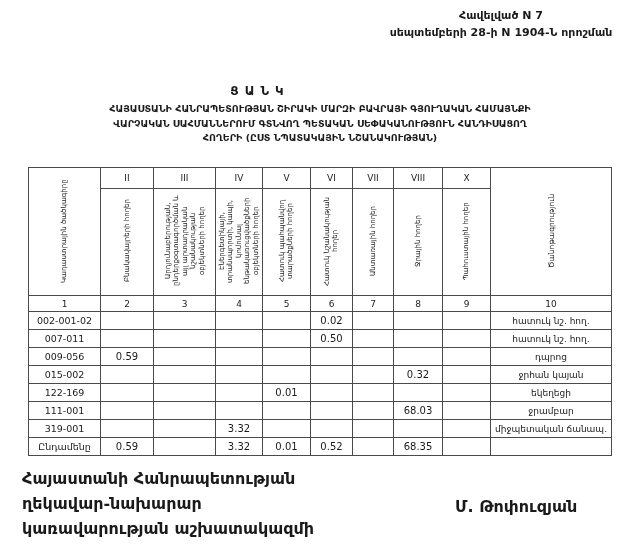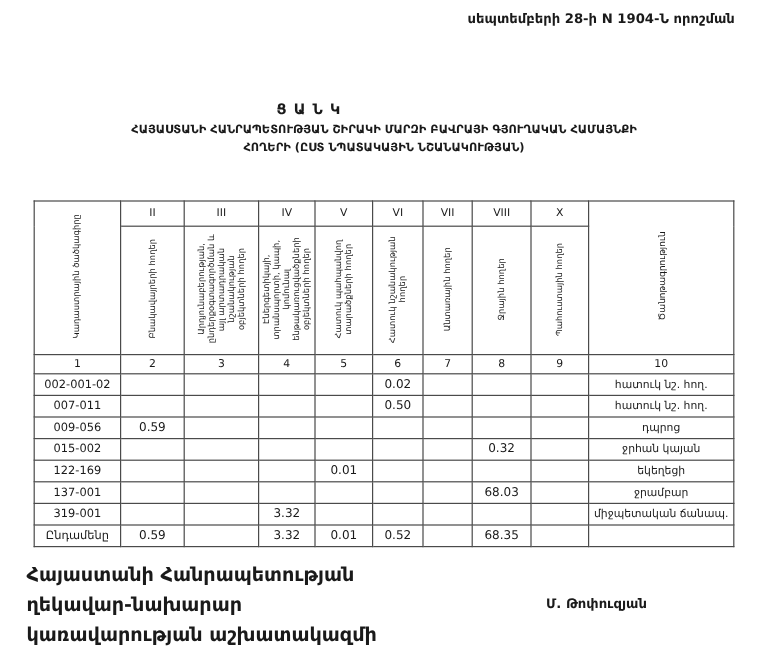--- a/index.html
+++ b/index.html
@@ -40,34 +40,36 @@
     height:98px;display:inline-block;text-align:center;
   }
   td.corner .vtext{height:118px;}
   td.notehead .vtext{height:118px;font-size:7.5px;}
   .footer-left{
     position:absolute;left:22px;top:467px;
     font-weight:bold;font-size:16px;line-height:1.55;
   }
   .signature{
     position:absolute;left:455px;top:497px;
-    font-weight:bold;font-size:11px;
+    font-weight:bold;font-size:16px;
   }
 </style>
 </head>
 <body>
 
 <div class="annex">
+  <div>Հավելված N 7</div>
   <div>սեպտեմբերի 28-ի N 1904-Ն որոշման</div>
 </div>
 
 <div class="doc-title">ՑԱՆԿ</div>
 
 <div class="subtitle">
   <div>ՀԱՅԱՍՏԱՆԻ ՀԱՆՐԱՊԵՏՈՒԹՅԱՆ ՇԻՐԱԿԻ ՄԱՐԶԻ ԲԱՎՐԱՅԻ ԳՅՈՒՂԱԿԱՆ ՀԱՄԱՅՆՔԻ</div>
+  <div>ՎԱՐՉԱԿԱՆ ՍԱՀՄԱՆՆԵՐՈՒՄ ԳՏՆՎՈՂ ՊԵՏԱԿԱՆ ՍԵՓԱԿԱՆՈՒԹՅՈՒՆ ՀԱՆԴԻՍԱՑՈՂ</div>
   <div>ՀՈՂԵՐԻ (ԸՍՏ ՆՊԱՏԱԿԱՅԻՆ ՆՇԱՆԱԿՈՒԹՅԱՆ)</div>
 </div>
 
 <table class="land">
   <colgroup>
     <col style="width:72px">
       <col style="width:53px">
       <col style="width:62px">
     <col style="width:47px">
       <col style="width:48px">
@@ -166,21 +168,21 @@
     <td></td>
     <td></td>
     <td>0.01</td>
     <td></td>
     <td></td>
     <td></td>
     <td></td>
     <td class="note">եկեղեցի</td>
   </tr>
   <tr class="r-data">
-    <td class="code">137-001</td>
+    <td class="code">111-001</td>
     <td></td>
     <td></td>
     <td></td>
     <td></td>
     <td></td>
     <td></td>
     <td>68.03</td>
     <td></td>
     <td class="note">ջրամբար</td>
   </tr>

